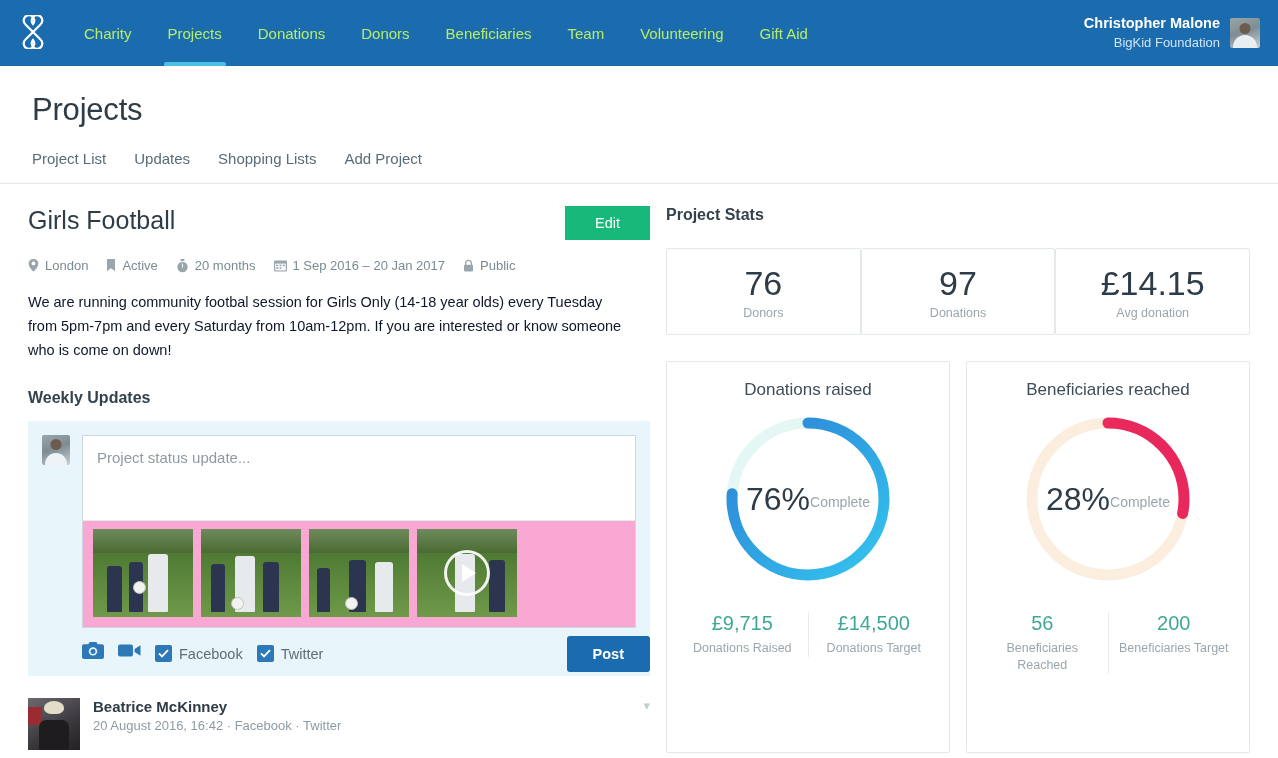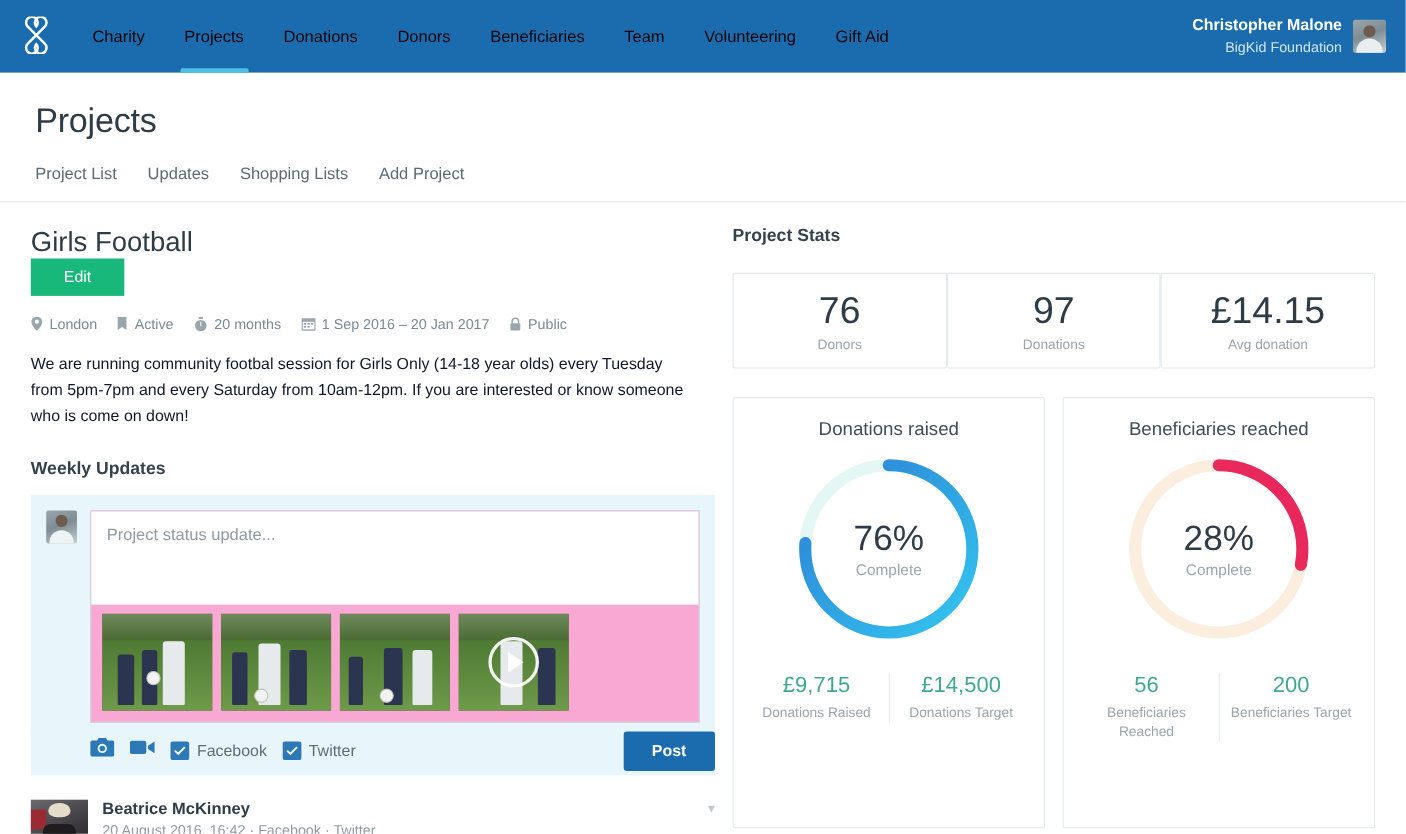--- a/index.html
+++ b/index.html
@@ -21,21 +21,21 @@
   }
   .logo-wrap {
     width: 66px;
     display: flex; align-items: center; justify-content: center;
     flex: 0 0 66px;
   }
   .nav-links { display: flex; align-items: stretch; }
   .nav-link {
     display: flex; align-items: center;
     padding: 12px 18px;
-    color: #000000;
+    color: #bef264;
     font-size: 15px;
     text-decoration: none;
     position: relative;
     white-space: nowrap;
     opacity: .96;
   }
   .nav-link.active::after {
     content: "";
     position: absolute;
     left: 14px; right: 14px; bottom: 0;
@@ -76,21 +76,21 @@
   }
   .subtabs { display: flex; gap: 28px; padding-bottom: 16px; }
   .subtab { font-size: 15px; color: #5b6b76; text-decoration: none; }
 
   
   .content { display: flex; padding: 22px 28px 0 28px; gap: 16px; }
   .col-left { width: 622px; flex: 0 0 622px; }
   .col-right { flex: 1; }
 
   
-  .proj-head { display: flex; align-items: flex-start; flex-direction: column; }
+  .proj-head { display: flex; align-items: flex-start; }
   .proj-title { font-size: 25px; font-weight: 400; color: #2e3c47; flex: 1; }
   .btn-edit {
     background: #18b87a; color: #fff; border: none;
     padding: 9px 30px; font-size: 14.5px; border-radius: 0;
     cursor: pointer; font-family: inherit;
   }
   .meta-row {
     display: flex; align-items: center; gap: 18px;
     margin-top: 18px; color: #7b8a93; font-size: 13px;
   }
@@ -209,21 +209,21 @@
   .donut-cards { display: flex; gap: 16px; margin-top: 26px; }
   .donut-card {
     flex: 1; border: 1px solid #e2e8eb; background: #fff; border-radius: 2px;
     padding: 18px 10px 0 10px; height: 392px;
   }
   .donut-title { text-align: center; font-size: 17px; color: #3e4d58; }
   .donut-wrap { display: flex; justify-content: center; margin-top: 10px; }
   .donut { position: relative; width: 178px; height: 178px; }
   .donut svg { display: block; transform: rotate(-90deg); }
   .donut-center {
-    position: absolute; inset: 0; display: flex; flex-direction: column;
+    position: absolute; inset: 0; display: flex; flex-direction: row;
     align-items: center; justify-content: center;
   }
   .donut-pct { font-size: 32px; color: #2e3c47; line-height: 1; }
   .donut-sub { font-size: 14px; color: #9aa6ad; margin-top: 5px; }
   .donut-foot { display: flex; margin-top: 24px; }
   .donut-foot-cell { flex: 1; text-align: center; padding: 0 6px; }
   .donut-foot-cell + .donut-foot-cell { border-left: 1px solid #e6ecef; }
   .foot-val { font-size: 20px; color: #3fa894; }
   .foot-lbl { font-size: 12.5px; color: #9aa6ad; margin-top: 5px; line-height: 1.35; }
 </style>

